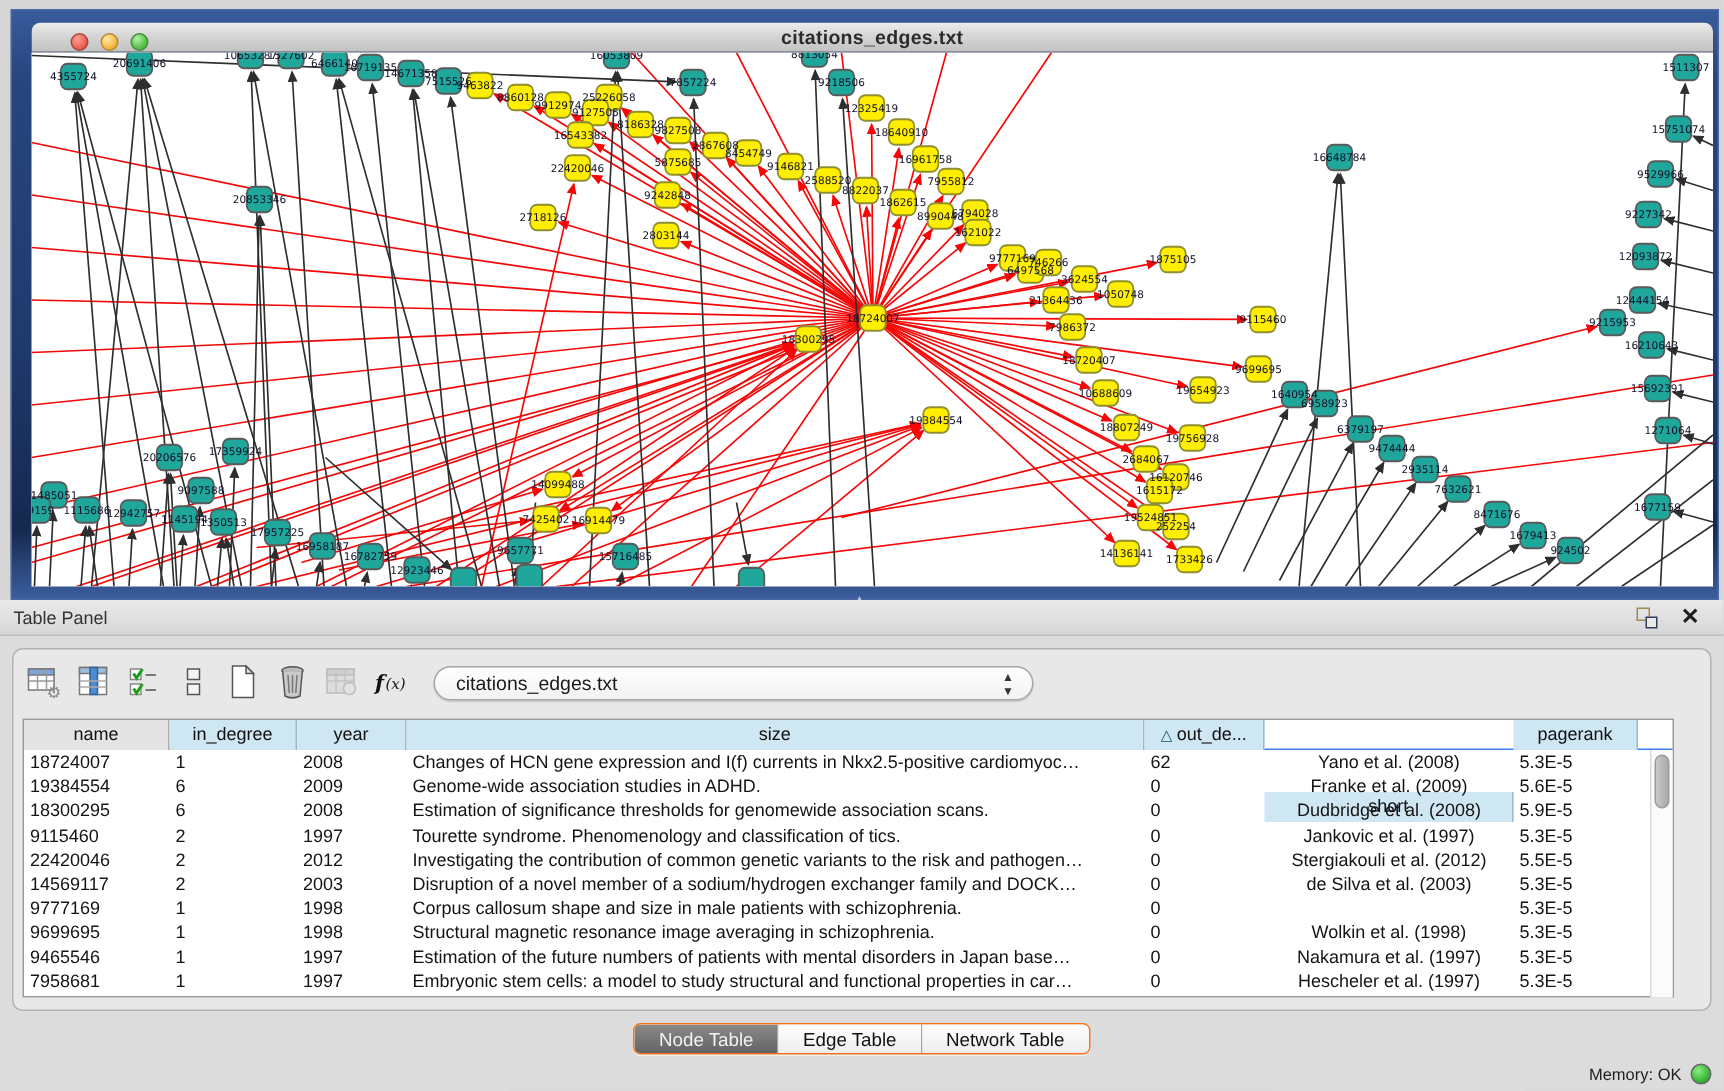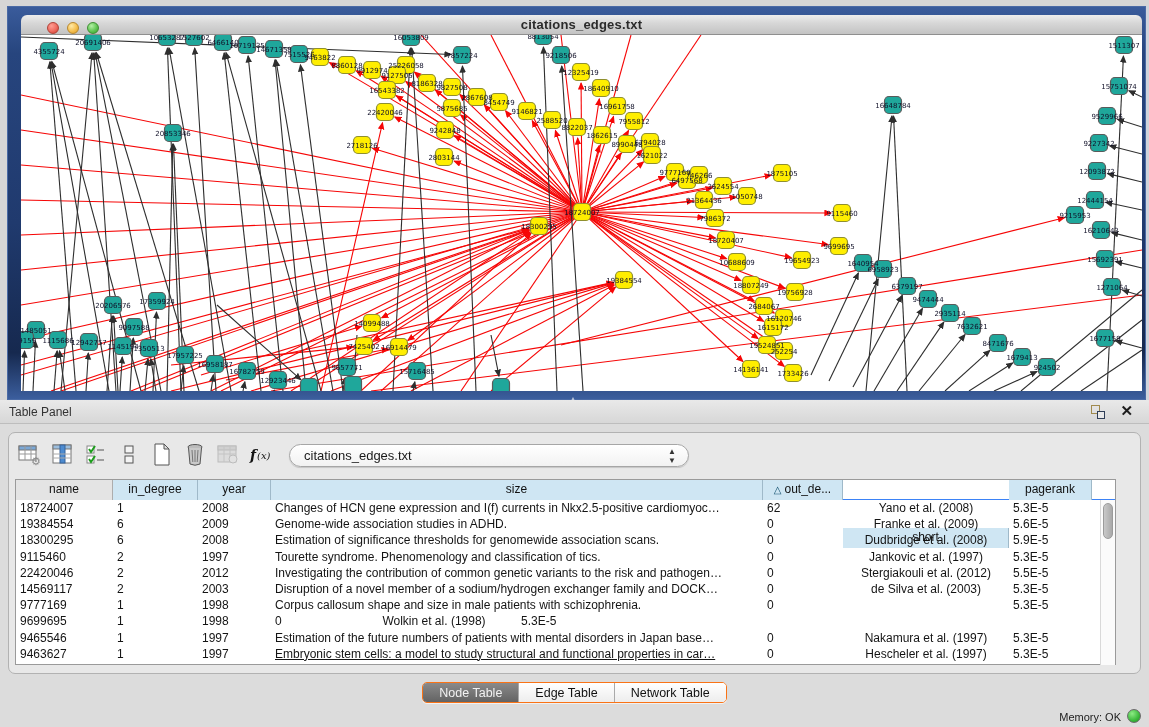--- a/index.html
+++ b/index.html
@@ -622,38 +622,39 @@
             <div class="gcell" style="width: 73px;">1998</div>
             <div class="gcell" style="width: 492px;">Corpus callosum shape and size in male patients with schizophrenia.</div>
             <div class="gcell" style="width: 80px;">0</div>
             <div class="gcell center" style="width: 166px; margin-top: 28px;">Tibbo et al. (1998)</div>
             <div class="gcell" style="width: 83px;">5.3E-5</div>
           </div>
           <div class="grow">
             <div class="gcell" style="width: 97px;">9699695</div>
             <div class="gcell" style="width: 85px;">1</div>
             <div class="gcell" style="width: 73px;">1998</div>
+            <div class="gcell" style="width: 492px;">Structural magnetic resonance image averaging in schizophrenia.</div>
             <div class="gcell" style="width: 80px;">0</div>
             <div class="gcell center" style="width: 166px;">Wolkin et al. (1998)</div>
             <div class="gcell" style="width: 83px;">5.3E-5</div>
           </div>
           <div class="grow">
             <div class="gcell" style="width: 97px;">9465546</div>
             <div class="gcell" style="width: 85px;">1</div>
             <div class="gcell" style="width: 73px;">1997</div>
             <div class="gcell" style="width: 492px;">Estimation of the future numbers of patients with mental disorders in Japan base…</div>
             <div class="gcell" style="width: 80px;">0</div>
             <div class="gcell center" style="width: 166px;">Nakamura et al. (1997)</div>
             <div class="gcell" style="width: 83px;">5.3E-5</div>
           </div>
           <div class="grow">
-            <div class="gcell" style="width: 97px;">9463627</div>
+            <div class="gcell" style="width: 97px;">7958681</div>
             <div class="gcell" style="width: 85px;">1</div>
             <div class="gcell" style="width: 73px;">1997</div>
-            <div class="gcell" style="width: 492px; text-decoration: underline;">Embryonic stem cells: a model to study structural and functional properties in car…</div>
+            <div class="gcell" style="width: 492px;">Embryonic stem cells: a model to study structural and functional properties in car…</div>
             <div class="gcell" style="width: 80px;">0</div>
             <div class="gcell center" style="width: 166px;">Hescheler et al. (1997)</div>
             <div class="gcell" style="width: 83px;">5.3E-5</div>
           </div>
         </div>
       <div class="vscroll">
           <div class="vthumb"></div>
         </div>
     </div>
   </div>

